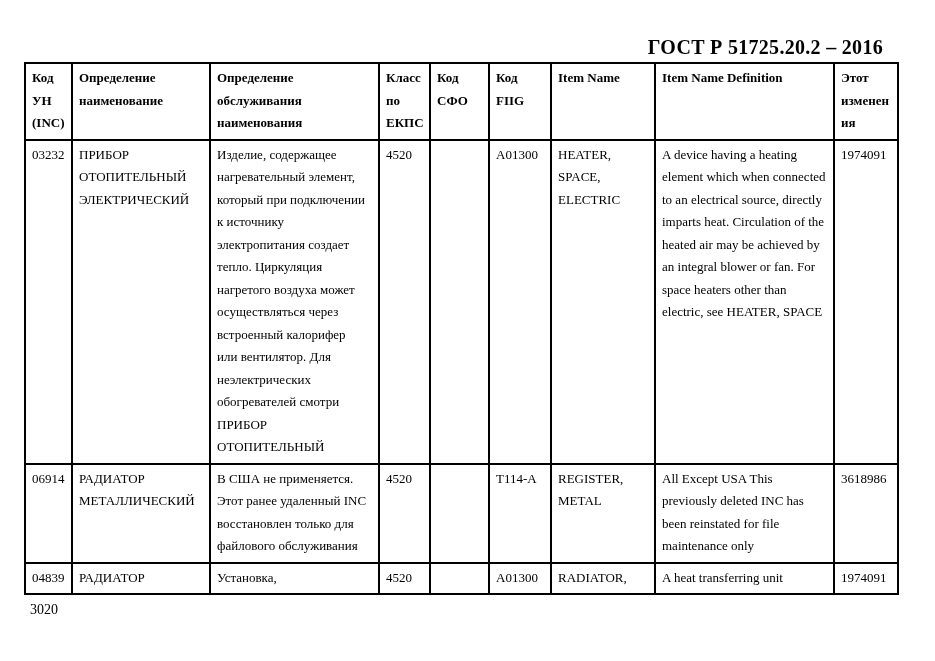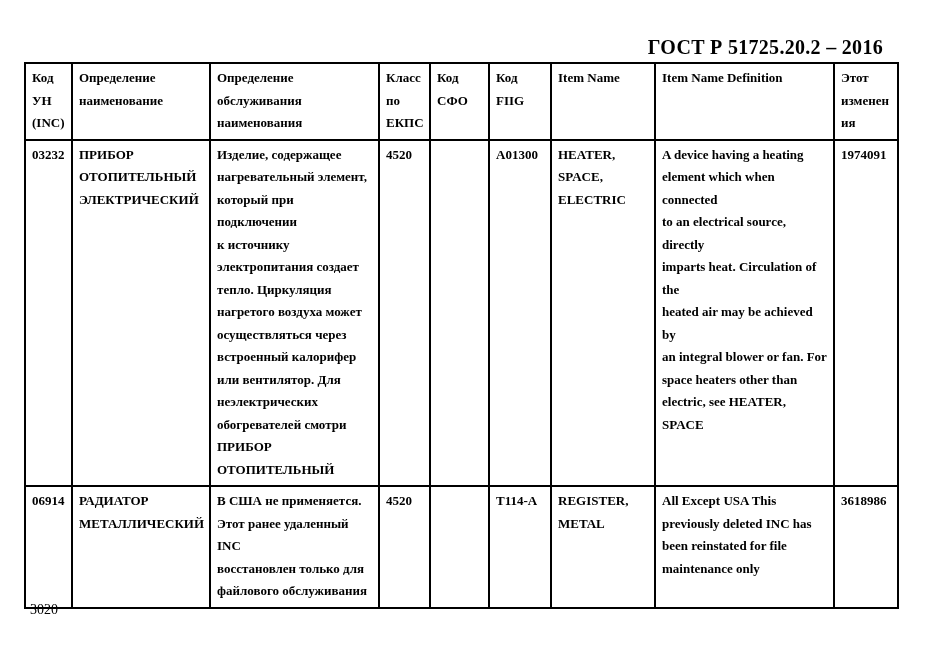--- a/index.html
+++ b/index.html
@@ -31,21 +31,20 @@
   table.inc-table th,
   table.inc-table td {
     border: 2px solid #000000;
     vertical-align: top;
     text-align: left;
     padding: 3px 5px 4px 6px;
     font-size: 13px;
     line-height: 22.5px;
     white-space: pre-line;
     overflow: hidden;
-    font-weight: bold;
   }
   table.inc-table th {
     font-weight: bold;
   }
   td.cell-narrow, th.th-narrow {
     padding-left: 5px;
     padding-right: 3px;
   }
   .page-number {
     position: absolute;
@@ -144,16 +143,27 @@
       <td class="cell-narrow"></td>
       <td class="cell-narrow">T114-A</td>
       <td>REGISTER,
 METAL</td>
       <td>All Except USA This
 previously deleted INC has
 been reinstated for file
 maintenance only</td>
       <td class="cell-narrow">3618986</td>
     </tr>
+    <tr>
+      <td class="cell-narrow">04839</td>
+      <td>РАДИАТОР</td>
+      <td>Установка,</td>
+      <td class="cell-narrow">4520</td>
+      <td class="cell-narrow"></td>
+      <td class="cell-narrow">A01300</td>
+      <td>RADIATOR,</td>
+      <td>A heat transferring unit</td>
+      <td class="cell-narrow">1974091</td>
+    </tr>
   </tbody>
 </table>
 
 <div class="page-number">3020</div>
 
 </body></html>

